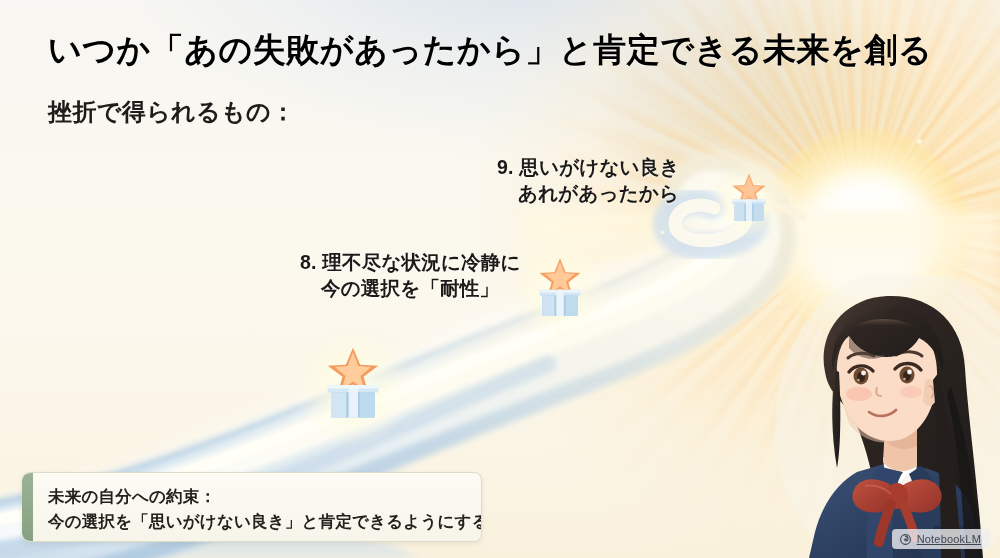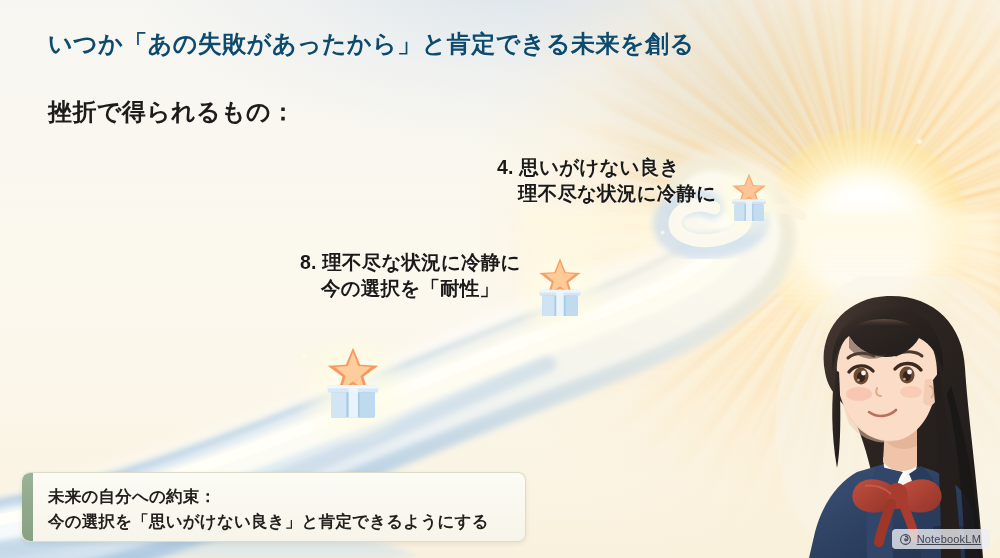--- a/index.html
+++ b/index.html
@@ -125,23 +125,23 @@
     background: radial-gradient(circle, #fffdf0 0%, rgba(255,250,220,0.7) 35%, rgba(255,245,200,0) 75%);
   }
 
   
   .title {
     position: absolute;
     left: 48px;
     top: 28px;
     font-family: Liberation Serif, serif;
     font-weight: 700;
-    font-size: 24px;
+    font-size: 33px;
     letter-spacing: 0.5px;
-    color: #0c4a6e;
+    color: #000000;
     white-space: nowrap;
     text-shadow: 0 1px 0 rgba(255,255,255,0.55);
   }
   .subtitle {
     position: absolute;
     left: 48px;
     top: 96px;
     font-size: 24px;
     font-weight: 700;
     color: #1d1c1a;
@@ -177,21 +177,21 @@
     border-radius: 50%;
     background: radial-gradient(circle, rgba(255,255,240,0.95) 0%, rgba(255,252,225,0.55) 38%, rgba(255,250,215,0) 72%);
   }
   .gift svg { position: relative; display:block; }
 
   
   .callout {
     position: absolute;
     left: 22px;
     top: 472px;
-    width: 504px;
+    width: 460px;
     height: 70px;
     background: linear-gradient(180deg, #fcfbf4 0%, #f7f5ea 100%);
     border: 1px solid #dcdccb;
     border-left: none;
     border-radius: 8px;
     box-shadow: 0 2px 5px rgba(90,85,60,0.10);
     box-sizing: border-box;
     overflow: hidden;
   }
   .callout .accent {
@@ -388,22 +388,22 @@
   <div class="title">いつか「あの失敗があったから」と肯定できる未来を創る</div>
   <div class="subtitle">挫折で得られるもの：</div>
 
 
   <div class="step" id="step-2">
     <span>8. 理不尽な状況に冷静に</span>
     <span class="l2">今の選択を「耐性」</span>
   </div>
 
   <div class="step" id="step-3">
-    <span>4. 思いがけない良き</span>
-    <span class="l2">理不尽な状況に冷静に</span>
+    <span>9. 思いがけない良き</span>
+    <span class="l2">あれがあったから</span>
   </div>
 
   <div class="callout">
     <div class="accent"></div>
     <div class="ctext">
       <div>未来の自分への約束：</div>
       <div>今の選択を「思いがけない良き」と肯定できるようにする</div>
     </div>
   </div>
 

